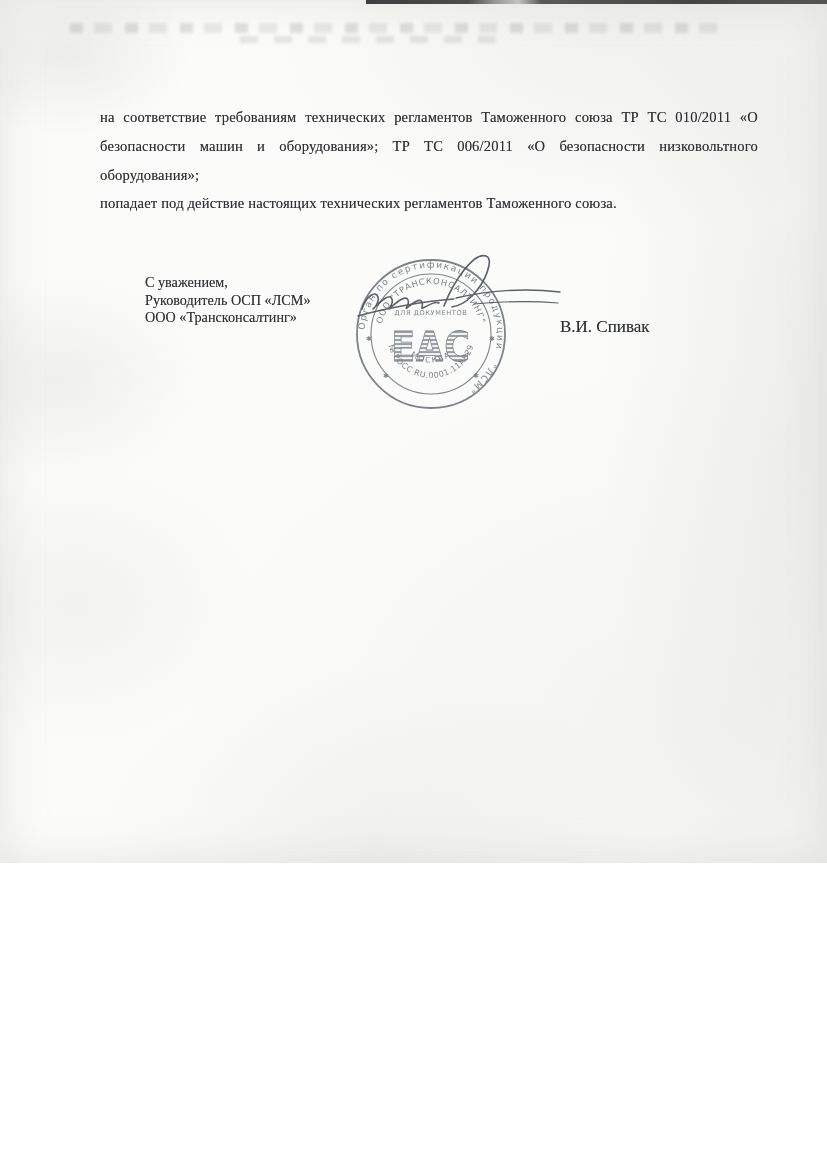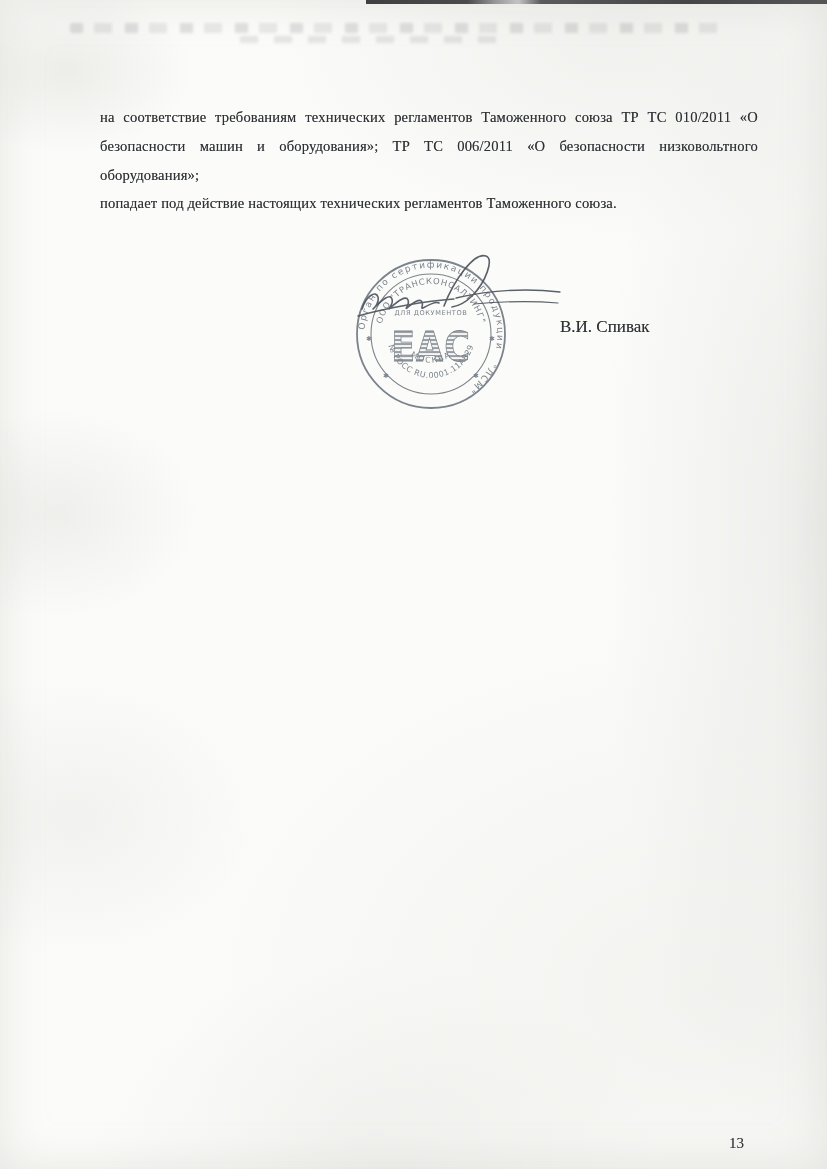--- a/index.html
+++ b/index.html
@@ -1,21 +1,21 @@
 <!DOCTYPE html>
 <html style="--ink: #6a737d; --sig: #4e545c;"><head>
 <meta charset="utf-8">
 <style>
   * { margin: 0; padding: 0; box-sizing: border-box; }
   html, body { width: 827px; height: 1169px; background: #ffffff; }
   body { font-family: "Liberation Serif", "DejaVu Serif", serif; }
 
   .page {
     position: relative;
-    width: 827px; height: 1169px;
+    width: 827px; height: 863px;
     overflow: hidden;
     background-color: #fbfbf9;
     background-image:
       radial-gradient(ellipse 180px 120px at 8% 6%,  rgba(205,205,200,0.32), transparent 70%),
       radial-gradient(ellipse 500px 300px at 75% 3%,  rgba(210,210,206,0.25), transparent 70%),
       radial-gradient(ellipse 300px 900px at 98% 45%, rgba(205,205,201,0.30), transparent 70%),
       radial-gradient(ellipse 200px 150px at 7% 44%,  rgba(210,210,206,0.30), transparent 70%),
       radial-gradient(ellipse 260px 200px at 9% 70%,  rgba(214,214,210,0.26), transparent 70%),
       radial-gradient(ellipse 400px 260px at 45% 98%, rgba(212,212,208,0.22), transparent 70%),
       radial-gradient(ellipse 700px 500px at 85% 85%, rgba(213,213,209,0.22), transparent 75%);
@@ -91,20 +91,25 @@
   <div class="scan-streak"></div>
   <div class="ghost-band"></div>
   <div class="ghost-band2"></div>
 
   <div class="body-text">
     <div class="para-line">на соответствие требованиям технических регламентов Таможенного союза ТР ТС 010/2011 «О</div>
     <div class="para-line">безопасности машин и оборудования»; ТР ТС 006/2011 «О безопасности низковольтного оборудования»;</div>
     <div class="para-line last">попадает под действие настоящих технических регламентов Таможенного союза.</div>
   </div>
 
+  <div class="signoff">
+    <div>С уважением,</div>
+    <div>Руководитель ОСП  «ЛСМ»</div>
+    <div>ООО «Трансконсалтинг»</div>
+  </div>
 
   <div class="signer-name">В.И. Спивак</div>
 
   <div class="stamp-wrap">
     <svg width="230" height="180" viewBox="0 0 230 180">
       <defs>
         <pattern id="eacHatch" patternUnits="userSpaceOnUse" width="4" height="3.4">
           <line x1="0" y1="1.7" x2="4" y2="1.7" stroke="#6a737d" stroke-width="1.5"></line>
         </pattern>
         <path id="outerRing" d="M 28.5,88 A 66.5,66.5 0 1 1 161.5,88 A 66.5,66.5 0 1 1 28.5,88"></path>

